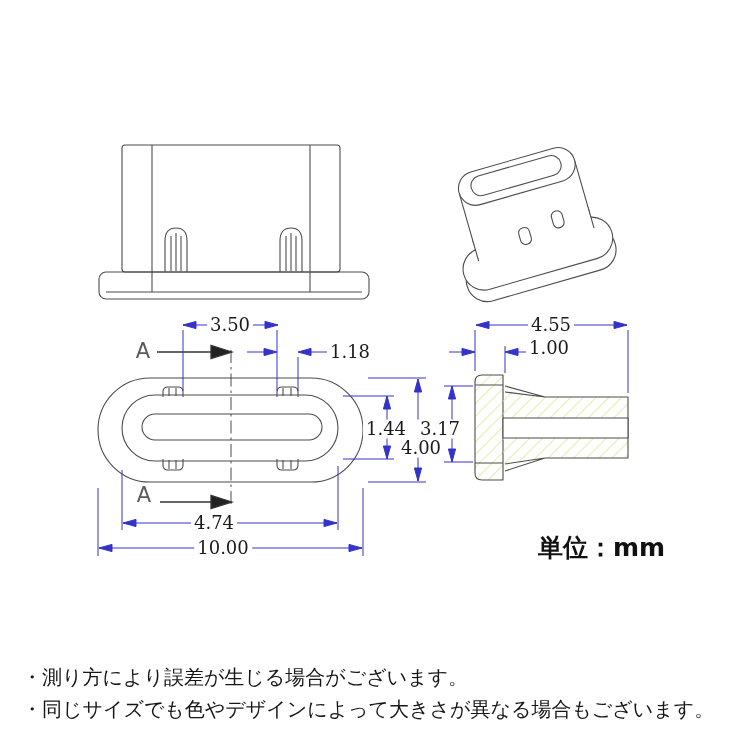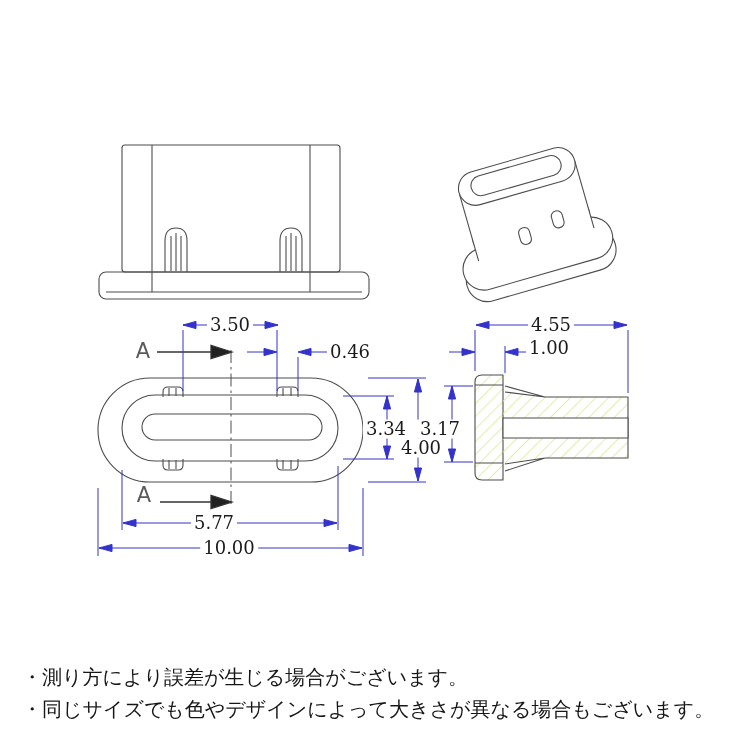--- a/index.html
+++ b/index.html
@@ -156,29 +156,30 @@
 
       <line x1="452" y1="386" x2="452" y2="462"></line>
       <use href="#arr" transform="translate(452,386) rotate(-90)"></use>
       <use href="#arr" transform="translate(452,462) rotate(90)"></use>
       <line x1="444" y1="386" x2="473" y2="386"></line>
       <line x1="444" y1="462" x2="473" y2="462"></line>
     </g>
   </svg>
 
   <span class="dim-label" style="left:230px;top:325px">3.50</span>
-  <span class="dim-label" style="left:350px;top:352px">0.46</span>
-  <span class="dim-label" style="left:386px;top:429px">3.34</span>
+  <span class="dim-label" style="left:350px;top:352px">1.18</span>
+  <span class="dim-label" style="left:386px;top:429px">1.44</span>
   <span class="dim-label" style="left:421px;top:448px">4.00</span>
-  <span class="dim-label" style="left:214px;top:523px">5.77</span>
-  <span class="dim-label" style="left:229px;top:548px">10.00</span>
+  <span class="dim-label" style="left:214px;top:523px">4.74</span>
+  <span class="dim-label" style="left:223px;top:548px">10.00</span>
   <span class="dim-label" style="left:551px;top:325px">4.55</span>
   <span class="dim-label" style="left:549px;top:348px">1.00</span>
   <span class="dim-label" style="left:440px;top:429px">3.17</span>
 
   <span class="a-label" style="left:143px;top:351px">A</span>
   <span class="a-label" style="left:144px;top:495px">A</span>
 
+  <span class="unit-label">単位：mm</span>
 
   <div class="note-line note-1">・測り方により誤差が生じる場合がございます。</div>
   <div class="note-line note-2">・同じサイズでも色やデザインによって大きさが異なる場合もございます。</div>
 
 </div>
 
 </body></html>

